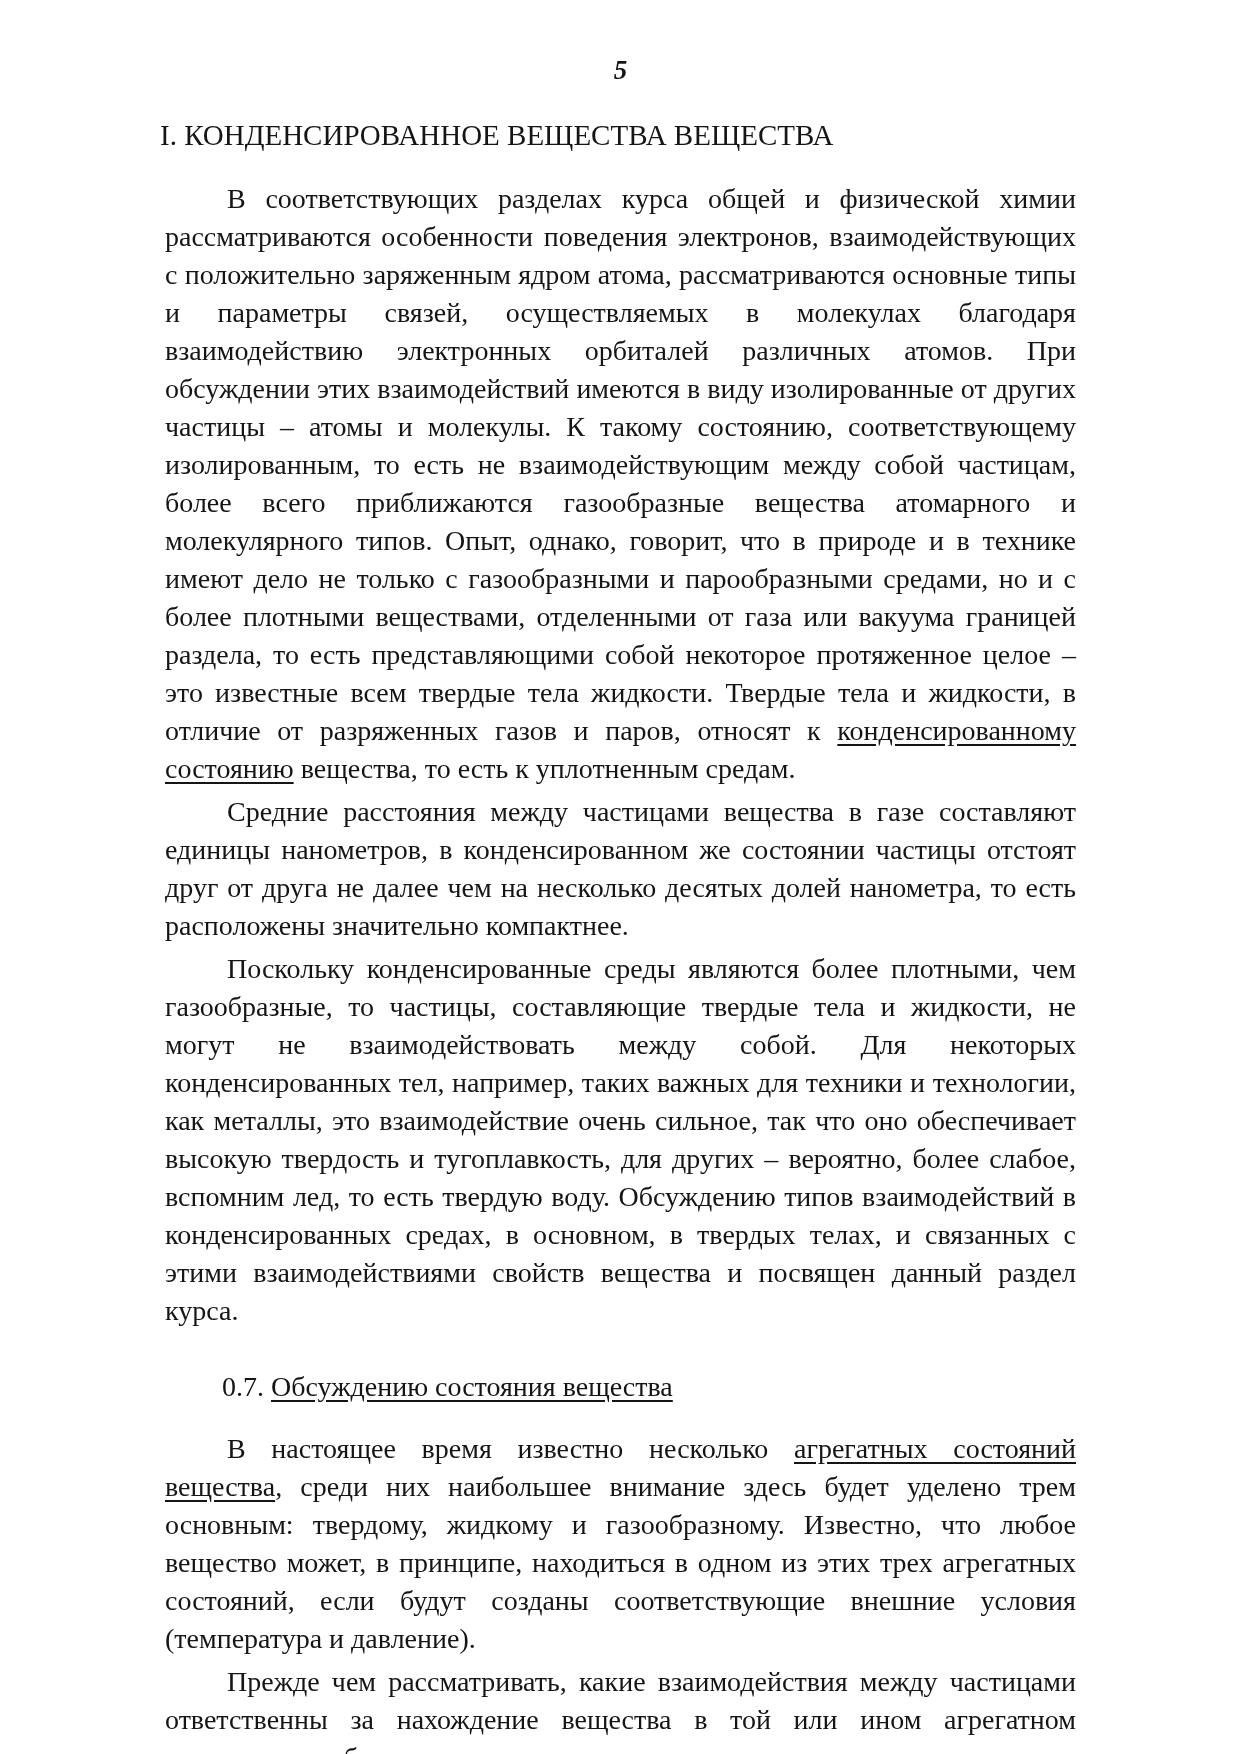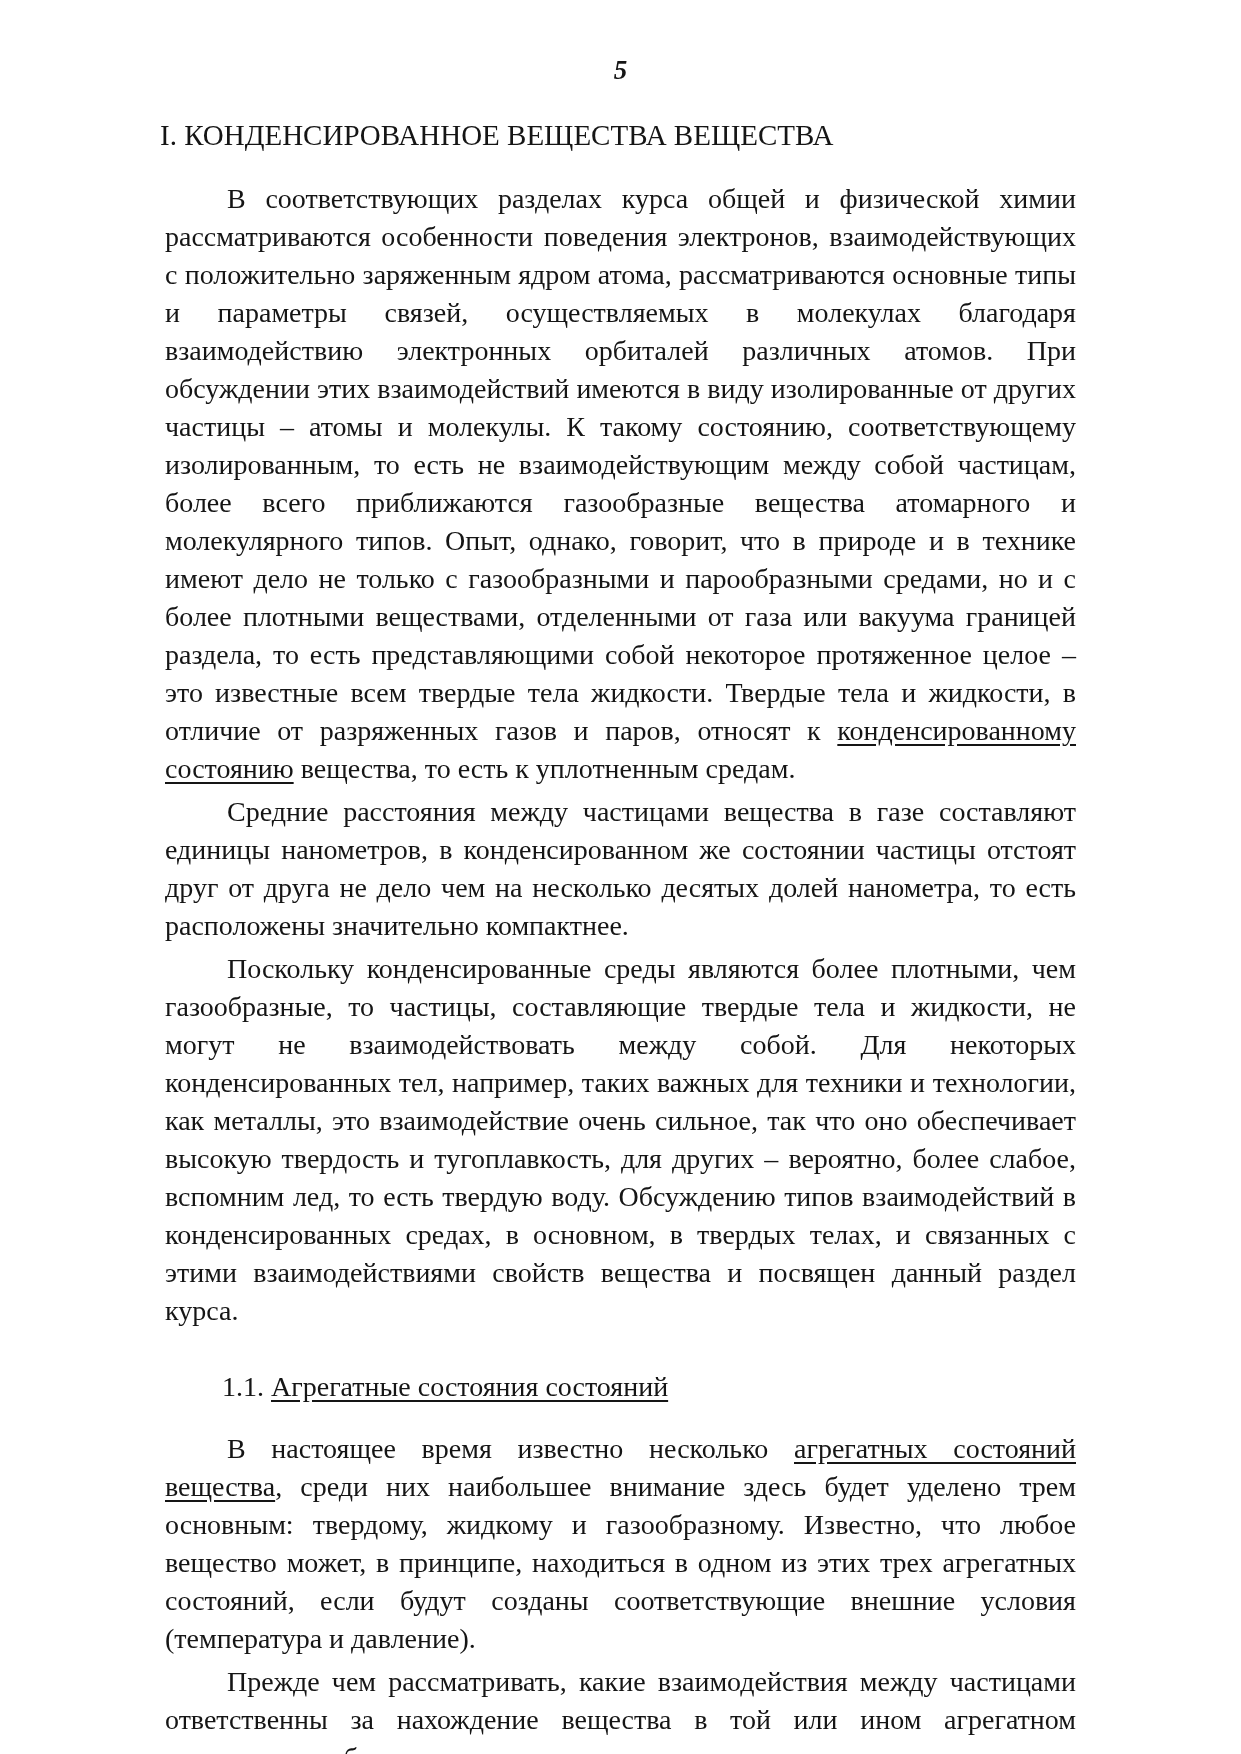--- a/index.html
+++ b/index.html
@@ -53,19 +53,19 @@
 </head>
 <body>
 
 <div class="page">
   <div class="page-number">5</div>
 
   <h1 class="doc-title">I. КОНДЕНСИРОВАННОЕ ВЕЩЕСТВА ВЕЩЕСТВА</h1>
 
   <div>
       <p class="para"><span>В соответствующих разделах курса общей и физической химии рассматриваются особенности поведения электронов, взаимодействующих с положительно заряженным ядром атома, рассматриваются основные типы и параметры связей, осуществляемых в молекулах благодаря взаимодействию электронных орбиталей различных атомов. При обсуждении этих взаимодействий имеются в виду изолированные от других частицы – атомы и молекулы. К такому состоянию, соответствующему изолированным, то есть не взаимодействующим между собой частицам, более всего приближаются газообразные вещества атомарного и молекулярного типов. Опыт, однако, говорит, что в природе и в технике имеют дело не только с газообразными и парообразными средами, но и с более плотными веществами, отделенными от газа или вакуума границей раздела, то есть представляющими собой некоторое протяженное целое – это известные всем твердые тела жидкости. Твердые тела и жидкости, в отличие от разряженных газов и паров, относят к </span><span class="u">конденсированному состоянию</span><span> вещества, то есть к уплотненным средам.</span></p>
-      <p class="para"><span>Средние расстояния между частицами вещества в газе составляют единицы нанометров, в конденсированном же состоянии частицы отстоят друг от друга не дело чем на несколько десятых долей нанометра, то есть расположены значительно компактнее.</span></p>
+      <p class="para"><span>Средние расстояния между частицами вещества в газе составляют единицы нанометров, в конденсированном же состоянии частицы отстоят друг от друга не далее чем на несколько десятых долей нанометра, то есть расположены значительно компактнее.</span></p>
       <p class="para"><span>Поскольку конденсированные среды являются более плотными, чем газообразные, то частицы, составляющие твердые тела и жидкости, не могут не взаимодействовать между собой. Для некоторых конденсированных тел, например, таких важных для техники и технологии, как металлы, это взаимодействие очень сильное, так что оно обеспечивает высокую твердость и тугоплавкость, для других – вероятно, более слабое, вспомним лед, то есть твердую воду. Обсуждению типов взаимодействий в конденсированных средах, в основном, в твердых телах, и связанных с этими взаимодействиями свойств вещества и посвящен данный раздел курса.</span></p>
-      <h2 class="heading"><span>1.1. </span><span class="u">Агрегатные состояния состояний</span></h2>
+      <h2 class="heading"><span>0.7. </span><span class="u">Обсуждению состояния вещества</span></h2>
       <p class="para"><span>В настоящее время известно несколько </span><span class="u">агрегатных состояний вещества</span><span>, среди них наибольшее внимание здесь будет уделено трем основным: твердому, жидкому и газообразному. Известно, что любое вещество может, в принципе, находиться в одном из этих трех агрегатных состояний, если будут созданы соответствующие внешние условия (температура и давление).</span></p>
       <p class="para"><span>Прежде чем рассматривать, какие взаимодействия между частицами ответственны за нахождение вещества в той или ином агрегатном состоянии, необходимо установить, по какому критерию можно однозначно различать эти состояния друг от друга.</span></p>
     </div>
 </div>
 
 </body></html>

